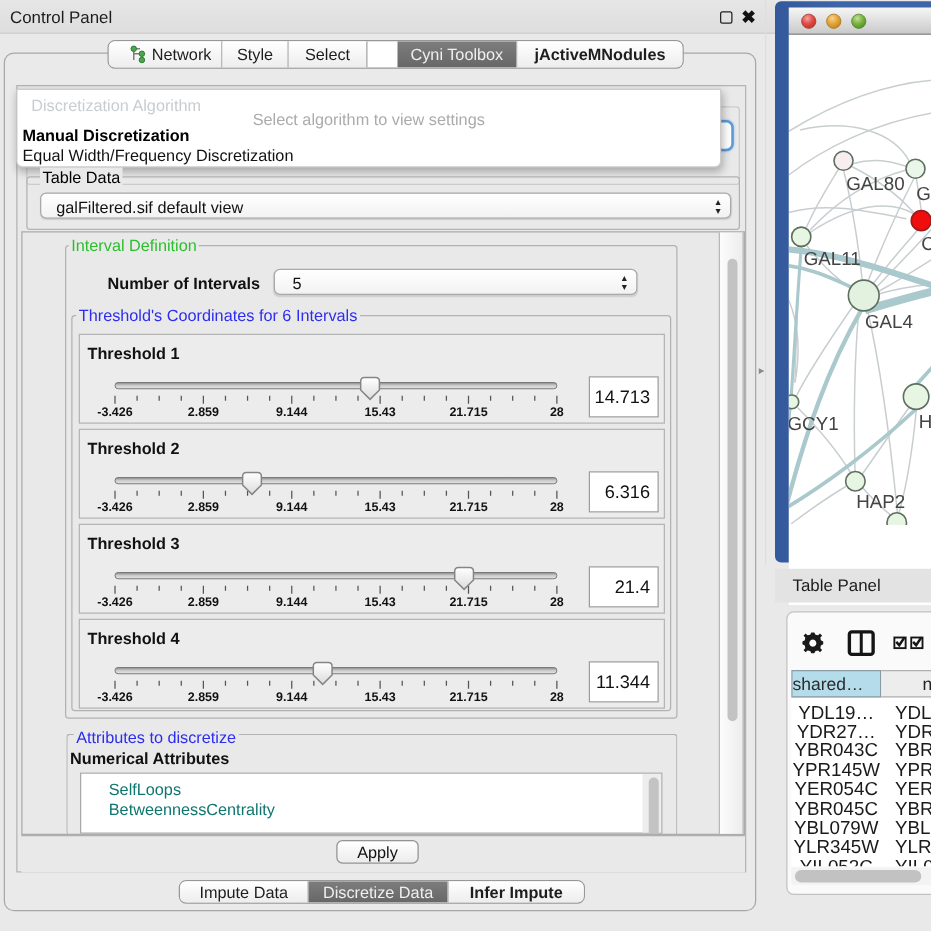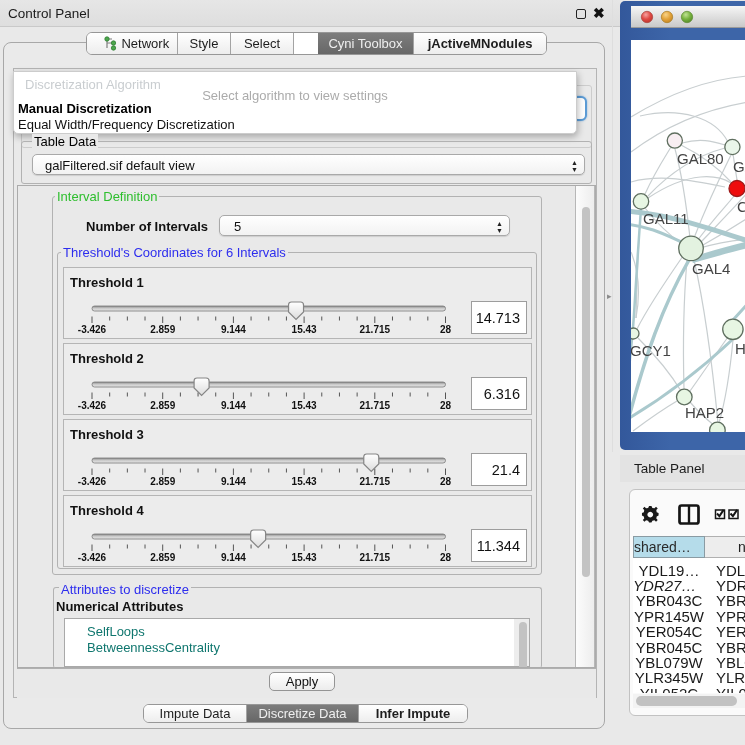--- a/index.html
+++ b/index.html
@@ -339,21 +339,21 @@
           <stop offset="0" stop-color="#c0e294"></stop>
           <stop offset="0.5" stop-color="#77b23f"></stop>
           <stop offset="1" stop-color="#4e8425"></stop>
         </radialGradient>
     </defs>
     <circle cx="16" cy="11" r="5.7" fill="url(#rg)" stroke="#a8423c" stroke-width="0.7"></circle>
     <circle cx="36" cy="11" r="5.7" fill="url(#yg)" stroke="#a87b22" stroke-width="0.7"></circle>
     <circle cx="56" cy="11" r="5.7" fill="url(#gg)" stroke="#5d8a33" stroke-width="0.7"></circle>
   </svg>
 </div>
-<div class="abs" style="left:631px; top:40px; width:114px; height:392px; background:#fff; overflow:hidden;">
+<div class="abs" style="left:631px; top:28px; width:114px; height:456px; background:#fff; overflow:hidden;">
 <svg width="114" height="392" viewBox="631 28 114 392" style="position:absolute; left:0; top:0;">
   <g fill="none" stroke="#c8ced0" stroke-width="1.2">
     <path d="M 631,105 C 680,75 720,66 748,64"></path>
     <path d="M 631,140 C 660,118 700,98 748,90"></path>
     <path d="M 640,104 C 680,95 715,105 728,130"></path>
     <path d="M 690,226 C 685,180 678,148 675,137"></path>
     <path d="M 694,226 C 710,185 725,155 731,143"></path>
     <path d="M 697,229 C 715,205 728,192 734,184"></path>
     <path d="M 681,231 C 665,220 652,205 645,196"></path>
     <path d="M 683,244 C 665,270 648,295 637,317"></path>
@@ -429,21 +429,21 @@
     <path d="M90.5 11.5 l2.4 2.6 4.2-6.2" stroke-width="2"></path>
   </g>
 </svg>
 
 <div class="abs" style="left:633px; top:536px; width:112px; height:157px; background:#fff; overflow:hidden;">
   <div style="position:absolute; left:0; top:0; width:72px; height:22px; background:#b5dcea; border:1px solid #8a9ba3; text-align:right; padding-right:19px; font-size:14px; color:#2a2a2a; line-height:21px;">shared…</div>
   <div style="position:absolute; left:72px; top:0; width:120px; height:22px; background:#ededed; border:1px solid #b0b0b0; border-left:none; font-size:14px; color:#222; padding-left:33px; line-height:21px;">n</div>
   <div id="rows">
       <div class="cell" style="left:0; top:25.5px; width:72px; text-align:center;">YDL19…</div>
       <div class="cell" style="left:83px; top:25.5px;">YDL1</div>
-      <div class="cell" style="left:0; top:40.9px; width:72px; font-style:italic;">YDR27…</div>
+      <div class="cell" style="left:0; top:40.9px; width:72px; text-align:center;">YDR27…</div>
       <div class="cell" style="left:83px; top:40.9px;">YDR2</div>
       <div class="cell" style="left:0; top:56.3px; width:72px; text-align:center;">YBR043C</div>
       <div class="cell" style="left:83px; top:56.3px;">YBR0</div>
       <div class="cell" style="left:0; top:71.7px; width:72px; text-align:center;">YPR145W</div>
       <div class="cell" style="left:83px; top:71.7px;">YPR1</div>
       <div class="cell" style="left:0; top:87.1px; width:72px; text-align:center;">YER054C</div>
       <div class="cell" style="left:83px; top:87.1px;">YER0</div>
       <div class="cell" style="left:0; top:102.5px; width:72px; text-align:center;">YBR045C</div>
       <div class="cell" style="left:83px; top:102.5px;">YBR0</div>
       <div class="cell" style="left:0; top:117.9px; width:72px; text-align:center;">YBL079W</div>

